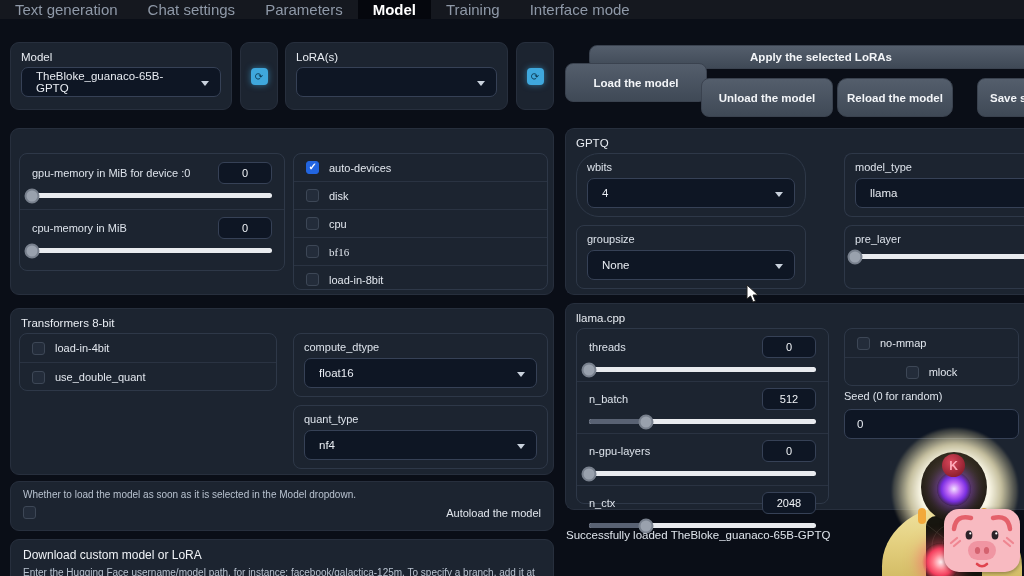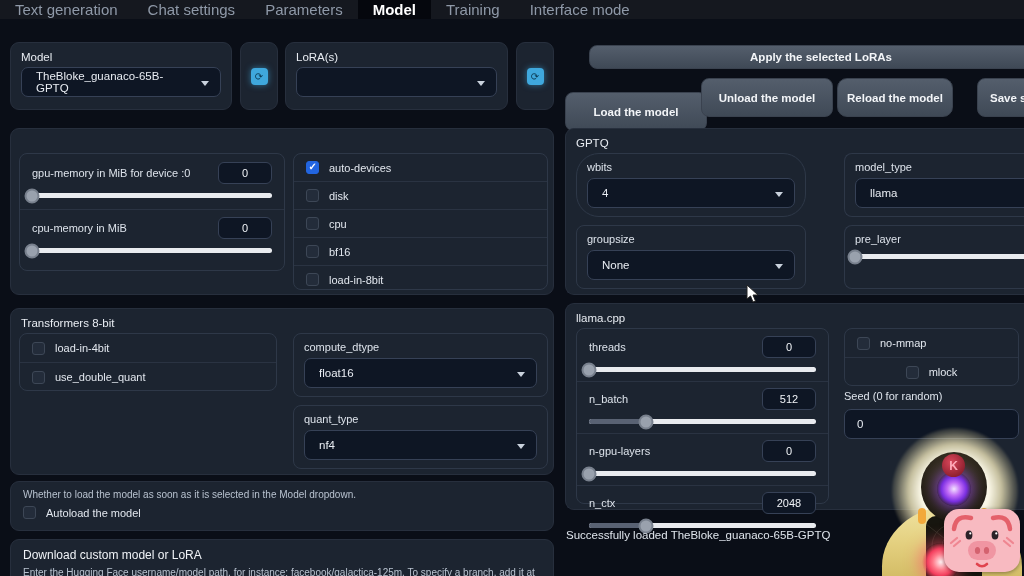--- a/index.html
+++ b/index.html
@@ -133,21 +133,21 @@
   </div>
 </div>
 
 <div class="panel" style="left:516px; top:42px; width:38px; height:68px; display:flex; align-items:center; justify-content:center;">
   <div class="refresh-btn">⟳</div>
 </div>
 
 <div class="rightcol">
 
   <div class="btn abs" style="left:0; top:45px; width:464px; height:24px;margin-left:24px;">Apply the selected LoRAs</div>
-  <div class="btn abs" style="left:0; top:92px; width:142px; height:39px;">Load the model</div>
+  <div class="btn abs" style="left:0; top:63px; width:142px; height:39px;">Load the model</div>
   <div class="btn abs" style="left:136px; top:78px; width:132px; height:39px;">Unload the model</div>
   <div class="btn abs" style="left:272px; top:78px; width:116px; height:39px;border-radius:10px;">Reload the model</div>
   <div class="btn abs" style="left:412px; top:78px; width:220px; height:39px; justify-content:flex-start; padding-left:12px;">Save settings for this model</div>
 
   <div class="panel" style="left:0; top:128px; width:459px; height:167px; border-right:none; border-radius:9px 0 0 9px;">
     <div class="panel-title">GPTQ</div>
 
     <div class="groupbox" style="left:10px; top:24px; width:230px; height:64px; padding:7px 10px;border-radius:23px;">
       <div class="field-label">wbits</div>
       <div class="dropdown" style="margin-top:5px;">
@@ -294,21 +294,21 @@
     <div class="cbrow" style="height:27px;">
       <span class="cb"></span>
       <span class="cblabel">disk</span>
     </div>
     <div class="divider"></div>
     <div class="cbrow" style="height:27px;">
       <span class="cb"></span>
       <span class="cblabel">cpu</span>
     </div>
     <div class="divider"></div>
-    <div class="cbrow" style="height:27px;">
+    <div class="cbrow" style="height:27px;font-family:Liberation Serif, serif;">
       <span class="cb"></span>
       <span class="cblabel">bf16</span>
     </div>
     <div class="divider"></div>
     <div class="cbrow" style="height:27px;">
       <span class="cb"></span>
       <span class="cblabel">load-in-8bit</span>
     </div>
   </div>
 </div>
@@ -340,21 +340,21 @@
     <div class="field-label">quant_type</div>
     <div class="dropdown" style="margin-top:5px;">
       <span>nf4</span>
       <span class="caret"></span>
     </div>
   </div>
 </div>
 
 <div class="panel" style="left:10px; top:481px; width:544px; height:50px; padding:7px 12px;">
   <div class="info-text">Whether to load the model as soon as it is selected in the Model dropdown.</div>
-  <div class="cbrow" style="padding:6px 0 0; ">
+  <div class="cbrow" style="padding:6px 0 0; justify-content:space-between;">
     <span class="cb"></span>
     <span class="cblabel">Autoload the model</span>
   </div>
 </div>
 
 <div class="panel" style="left:10px; top:539px; width:544px; height:70px; padding:8px 12px;">
   <div style="font-size:12px; color:#f0f3f7;">Download custom model or LoRA</div>
   <div class="info-text" style="margin-top:4px; line-height:13px;">Enter the Hugging Face username/model path, for instance: facebook/galactica-125m. To specify a branch, add it at the end after a ":" character like this: facebook/galactica-125m:main</div>
 </div>
 

